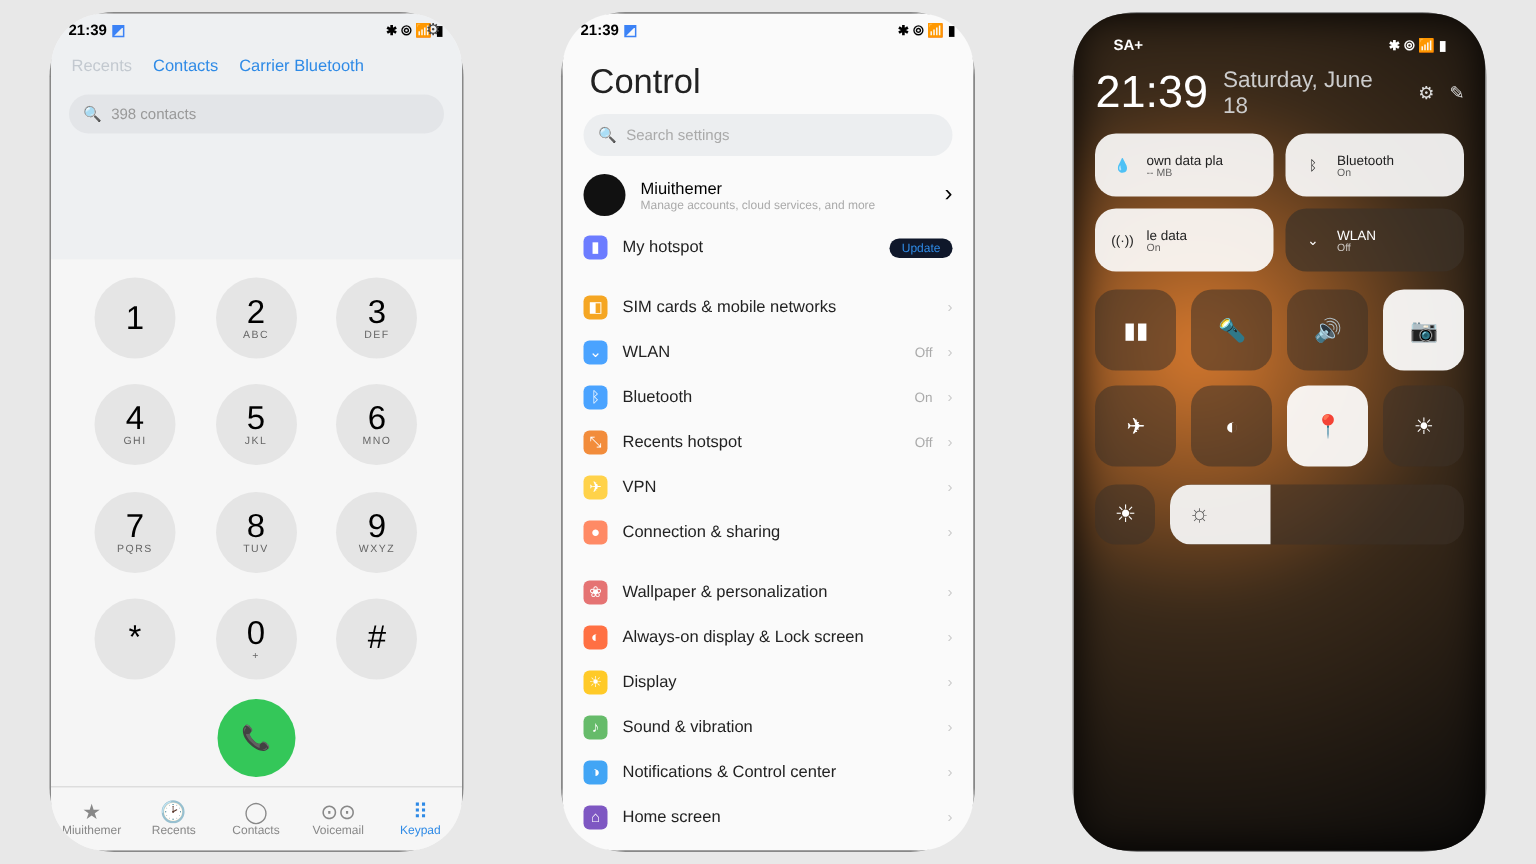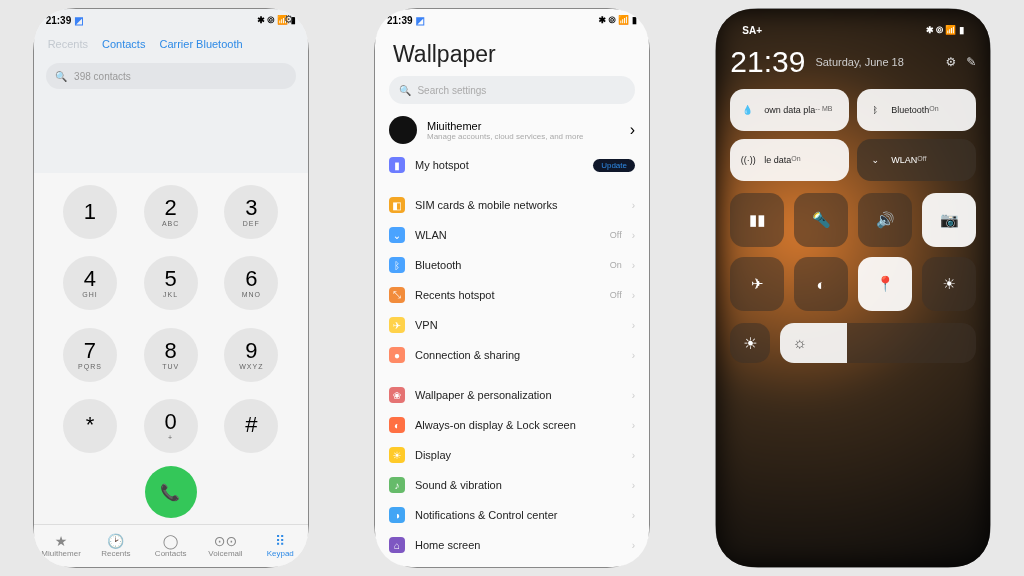--- a/index.html
+++ b/index.html
@@ -43,28 +43,28 @@
   .acct .sub{font-size:8px;color:#aaa}
   .badge{background:#0f172a;color:#2e8ae6;font-size:8px;padding:2px 8px;border-radius:10px}
   .grp-gap{height:10px}
   
   .p3 .screen{background:#000}
   .bgblur{position:absolute;inset:0;background:radial-gradient(circle at 30% 40%,#d97a2e 0%,#3a2a1a 45%,#0a0a0a 100%);filter:blur(14px)}
   .cc{position:relative;padding:10px 14px;color:#fff;display:flex;flex-direction:column}
   .cc .status{color:#fff}
   .ccdate{display:flex;align-items:center;gap:10px;margin-top:4px}
   .ccdate .tm{font-size:30px;font-weight:300}
-  .ccdate .dt{font-size:11px;color:#ccc}
+  .ccdate .dt{font-size:15px;color:#ccc}
   .ccdate .icons{margin-left:auto;display:flex;gap:10px;color:#ddd;font-size:12px}
   .tiles{display:grid;grid-template-columns:1fr 1fr;gap:8px;margin-top:10px}
   .tile{height:42px;border-radius:14px;display:flex;align-items:center;padding:0 10px;gap:8px;font-size:9px}
   .tile.lt{background:rgba(255,255,255,.9);color:#222}
   .tile.dk{background:rgba(60,50,40,.7);color:#fff}
   .tile .ticon{width:16px;text-align:center}
-  .tile .ttext{display:flex;flex-direction:row}
+  .tile .ttext{display:flex;flex-direction:column}
   .tile .ttext .tt2{font-size:7px;opacity:.7}
   .qgrid{display:grid;grid-template-columns:repeat(4,1fr);gap:10px;margin-top:12px}
   .qbtn{aspect-ratio:1;border-radius:14px;display:flex;align-items:center;justify-content:center;font-size:15px}
   .qbtn.dk{background:rgba(60,50,40,.55);color:#fff}
   .qbtn.lt{background:rgba(255,255,255,.92);color:#222}
   .slider{display:flex;align-items:center;gap:10px;margin-top:12px}
   .slider .sic{width:40px;height:40px;border-radius:14px;background:rgba(60,50,40,.55);display:flex;align-items:center;justify-content:center;color:#fff}
   .slider .strack{flex:1;height:40px;border-radius:14px;background:rgba(60,50,40,.55);position:relative;overflow:hidden}
   .slider .sfill{position:absolute;left:0;top:0;bottom:0;width:28%;background:rgba(255,255,255,.9);display:flex;align-items:center;padding-left:12px;color:#555}
 </style>
@@ -179,21 +179,21 @@
       <div class="screen" style="background:#fafafa">
   <div class="status">
     <div class="left">
             <span>21:39</span>
             <span style="color:#3b82f6">◩</span>
           </div>
     <div class="right">
             <span>✱ ⦾ 📶 ▮</span>
           </div>
   </div>
-  <div class="p2-title">Wallpaper</div>
+  <div class="p2-title">Control</div>
   <div class="p2-search">
     <span>🔍</span>
     <span>Search settings</span>
   </div>
   <div class="p2-list">
     <div class="acct">
       <div class="av"></div>
       <div style="flex:1">
         <div class="nm">Miuithemer</div>
         <div class="sub">Manage accounts, cloud services, and more</div>

